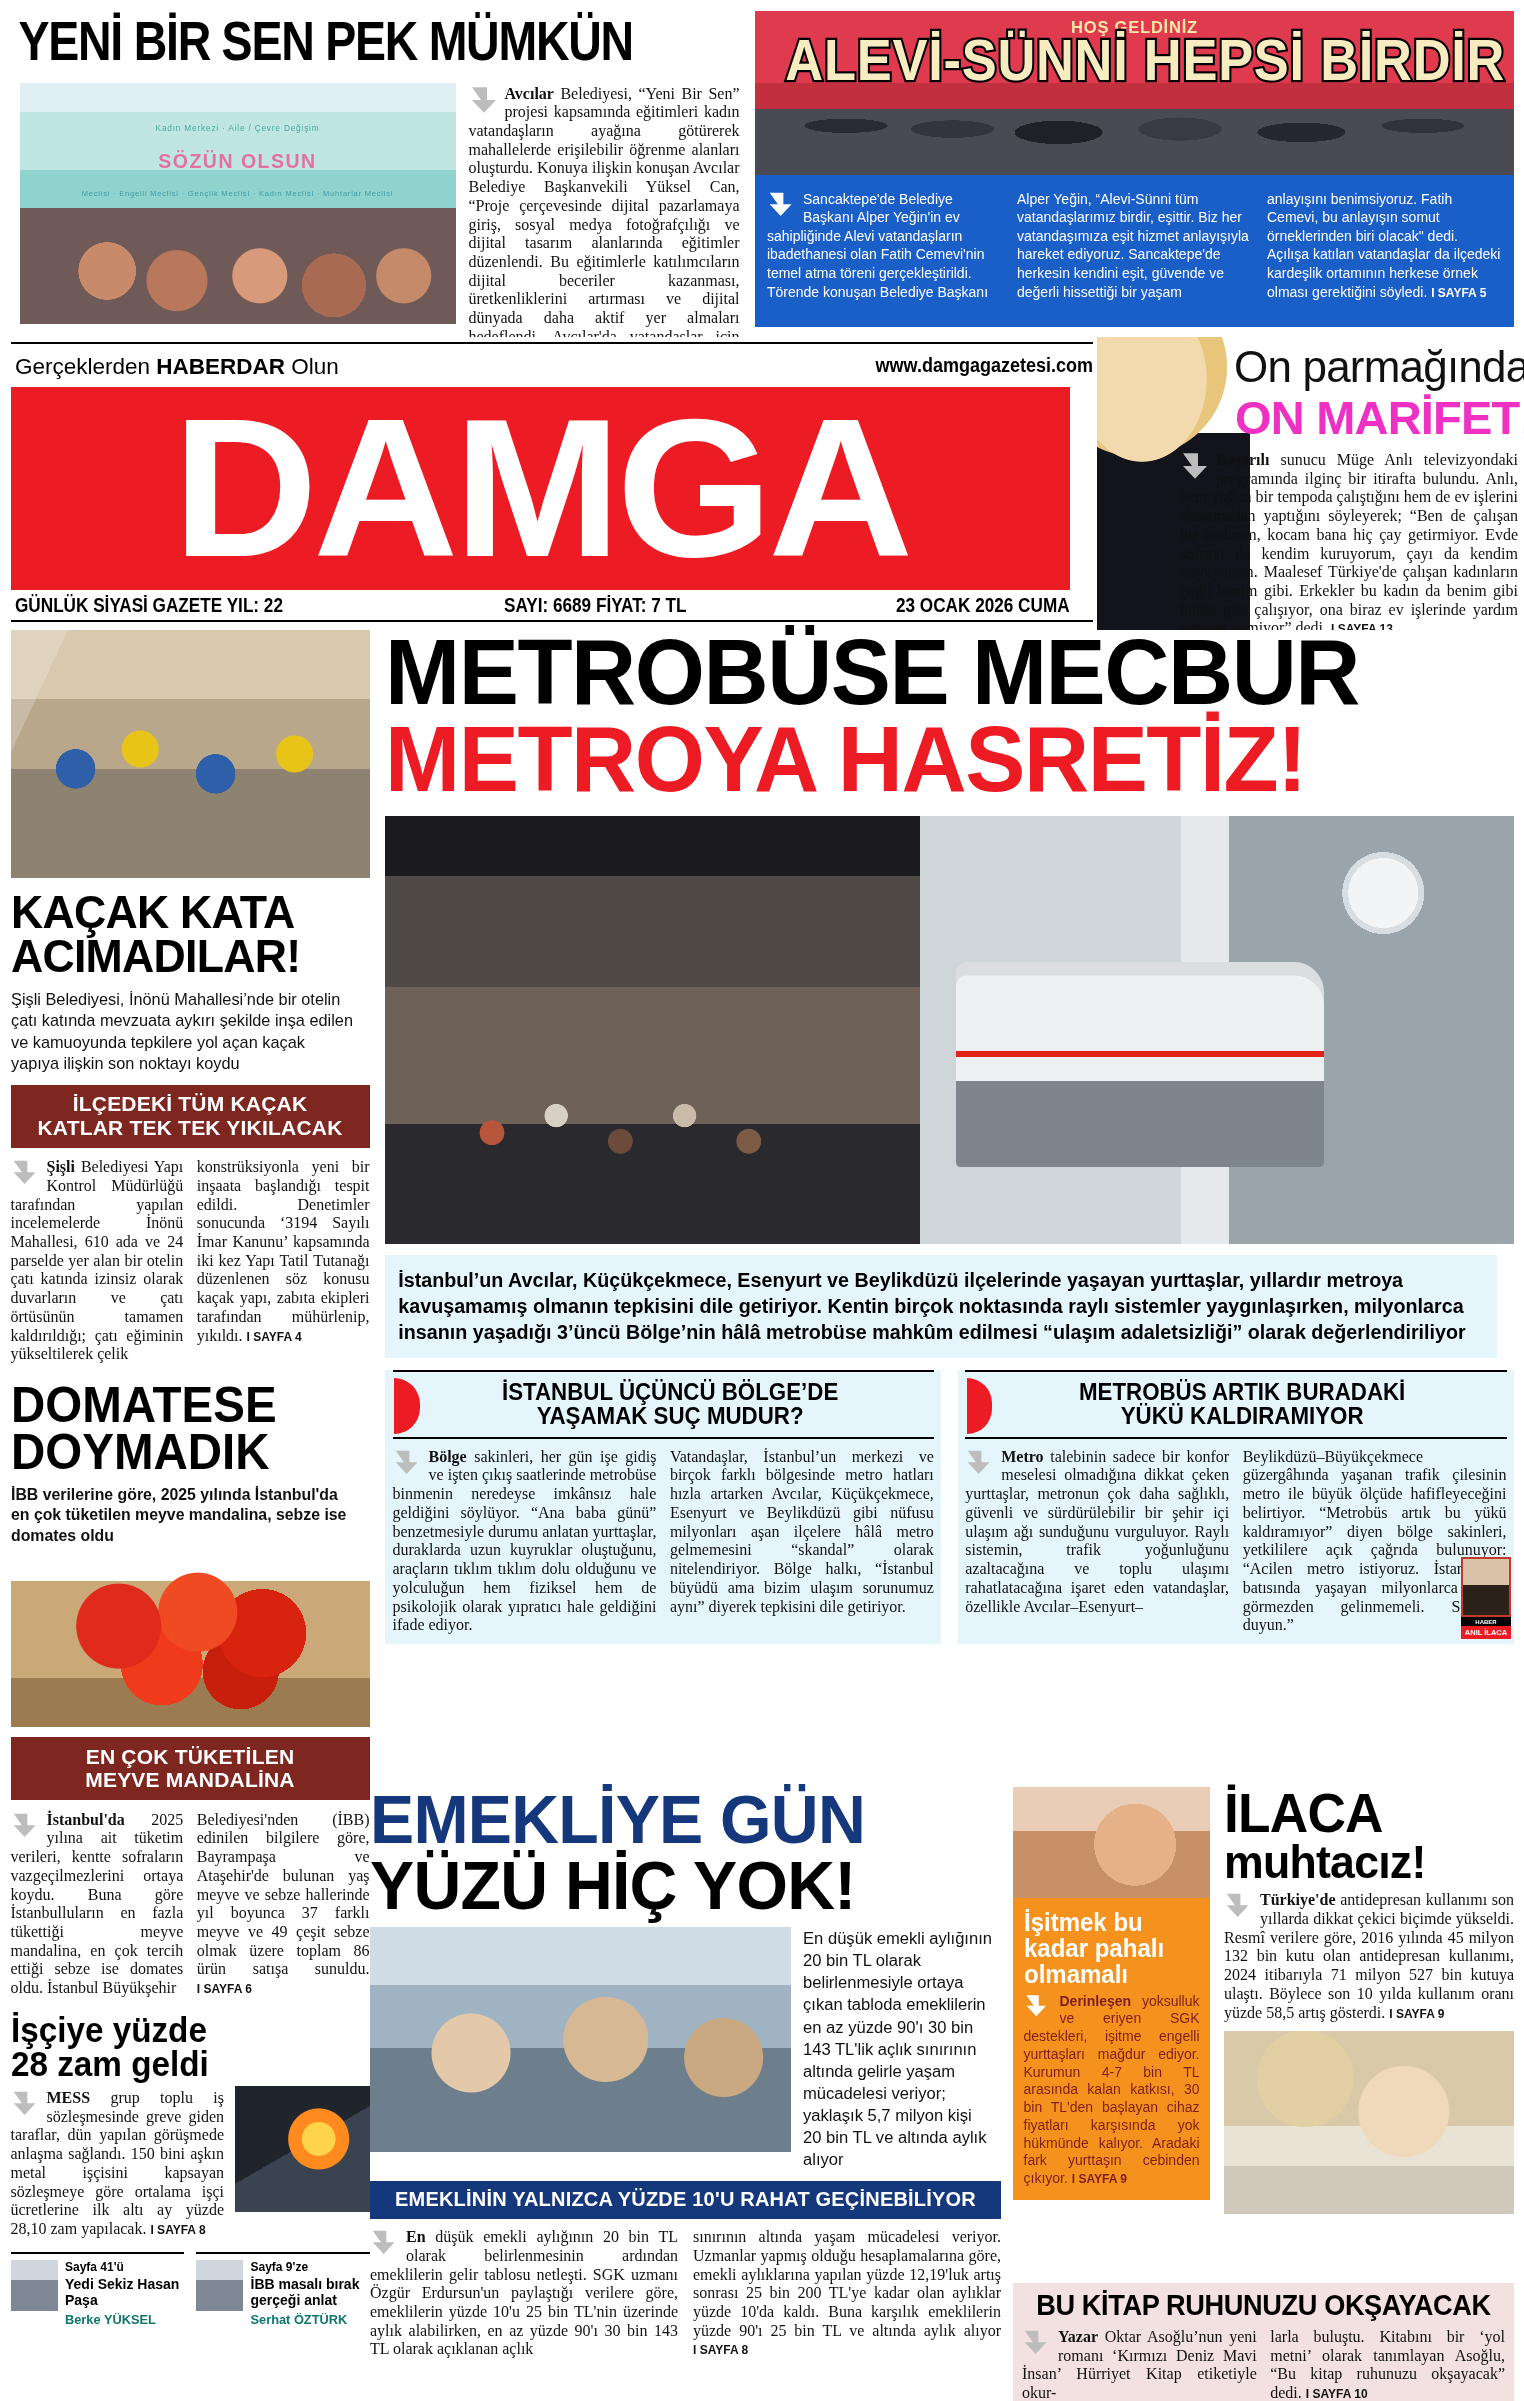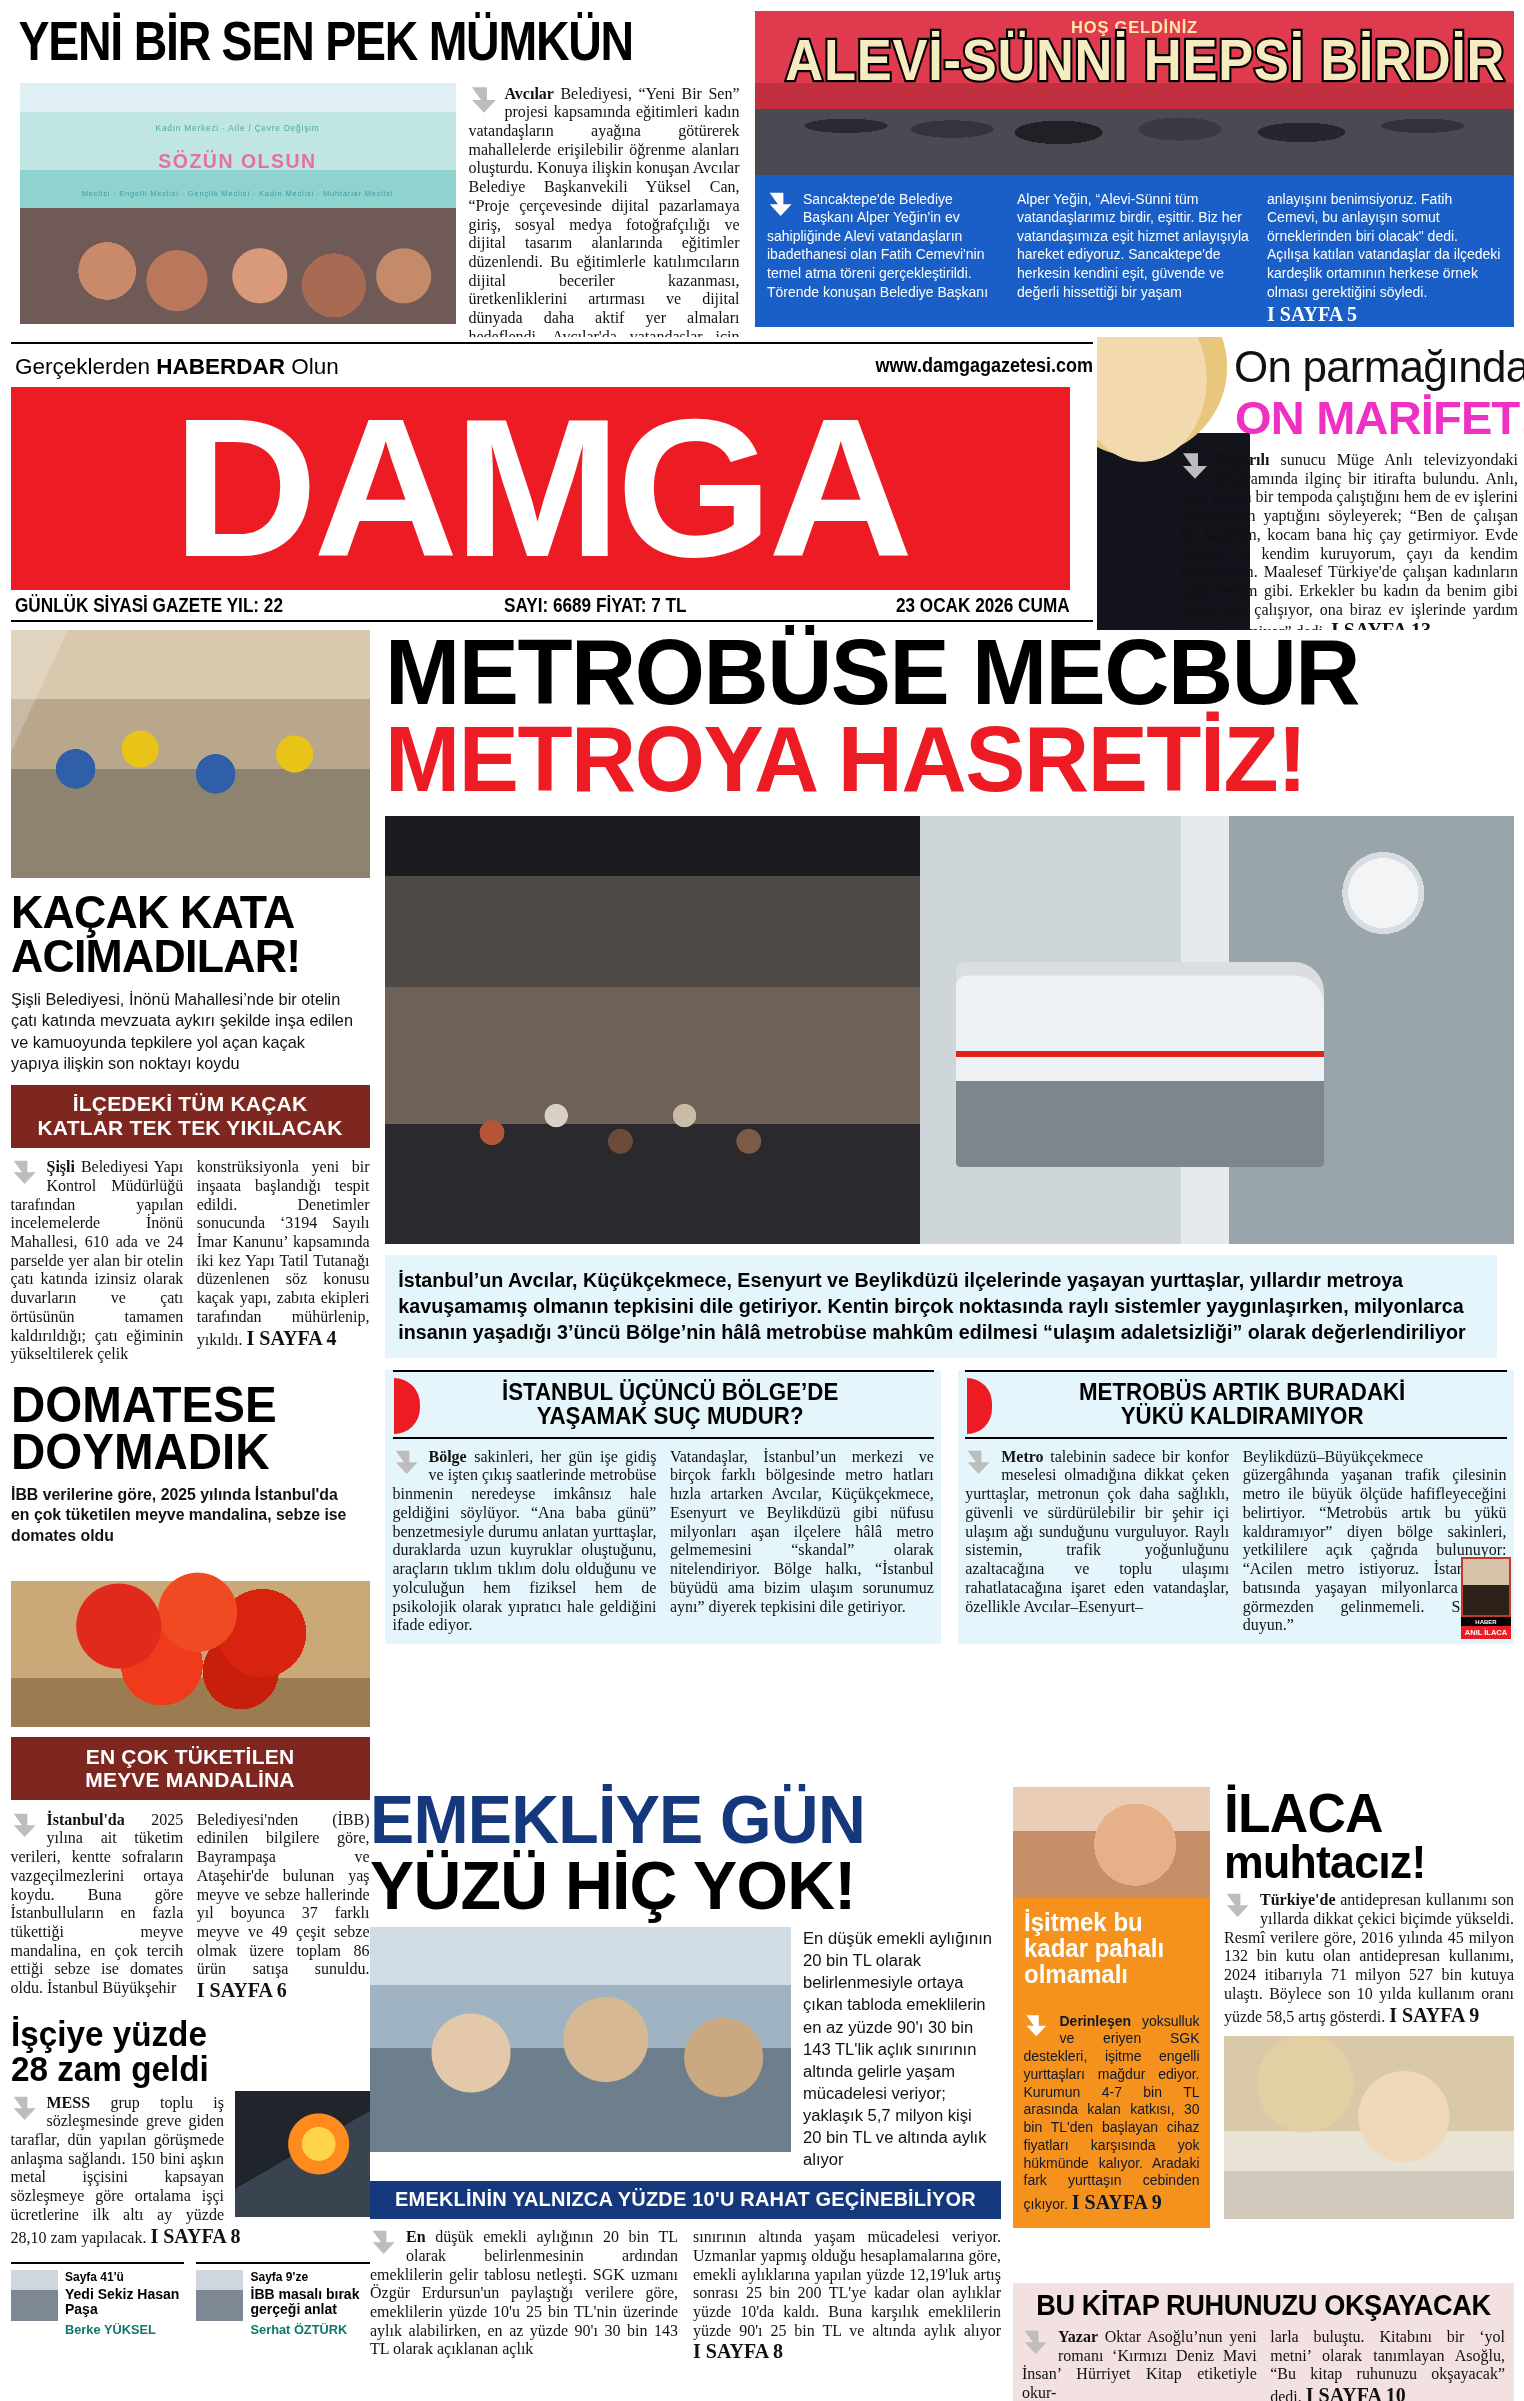--- a/index.html
+++ b/index.html
@@ -18,21 +18,21 @@
     float:left; shape-outside: polygon(0 0,100% 0,100% 100%,0 100%);
   }
   .arrow-ico svg { display:block; }
 
   .body-col {
     font-family:"Liberation Serif", serif;
     font-size:16px; line-height:1.17; text-align:justify;
     color:#111; hyphens:auto;
   }
   .body-col b { font-weight:bold; }
-  .sayfa { font-family:Liberation Serif, serif; font-weight:bold; font-size:20px; white-space:nowrap;}
+  .sayfa { font-family:Liberation Sans, sans-serif; font-weight:bold; font-size:12px; white-space:nowrap;}
 
   
   .top-strip { position:absolute; left:0; top:0; width:1524px; height:337px; }
 
   .tl-box { position:absolute; left:10.5px; top:10.5px; width:737px; height:316px; background:#fff; }
   .tl-head {
     font-family:"Liberation Sans", sans-serif; font-weight:bold;
     font-size:56px; line-height:0.92; letter-spacing:-1.5px;
     transform:scaleX(0.83); transform-origin:left center;
     white-space:nowrap; color:#000; padding-left:9px; padding-top:4.5px;
@@ -360,21 +360,21 @@
       linear-gradient(180deg,#e9cdb6 0 40%, #c78f68 40% 100%);
   }
   .isitme-box { background:#f5921e; padding:10.5px 10.5px 12px; }
   .isitme-h {
     font-family:"Liberation Sans", sans-serif; font-weight:bold;
     font-size:25px; line-height:1.04; color:#fff;
     transform:scaleX(0.96); transform-origin:left top;
   }
   .isitme-t {
     font-family:"Liberation Sans", sans-serif; font-size:14px; line-height:1.27;
-    color:#0f172a; margin-top:26px; text-align:justify;
+    color:#7f1d1d; margin-top:6px; text-align:justify;
   }
 
   .ilac { position:absolute; left:1224px; top:0; width:290px; }
   .ilac-h1 {
     font-family:"Liberation Sans", sans-serif; font-weight:bold;
     font-size:56px; line-height:0.94; color:#000; letter-spacing:-0.8px;
     transform:scaleX(0.95); transform-origin:left top;
   }
   .ilac-h2 {
     font-family:"Liberation Sans", sans-serif; font-weight:bold;

